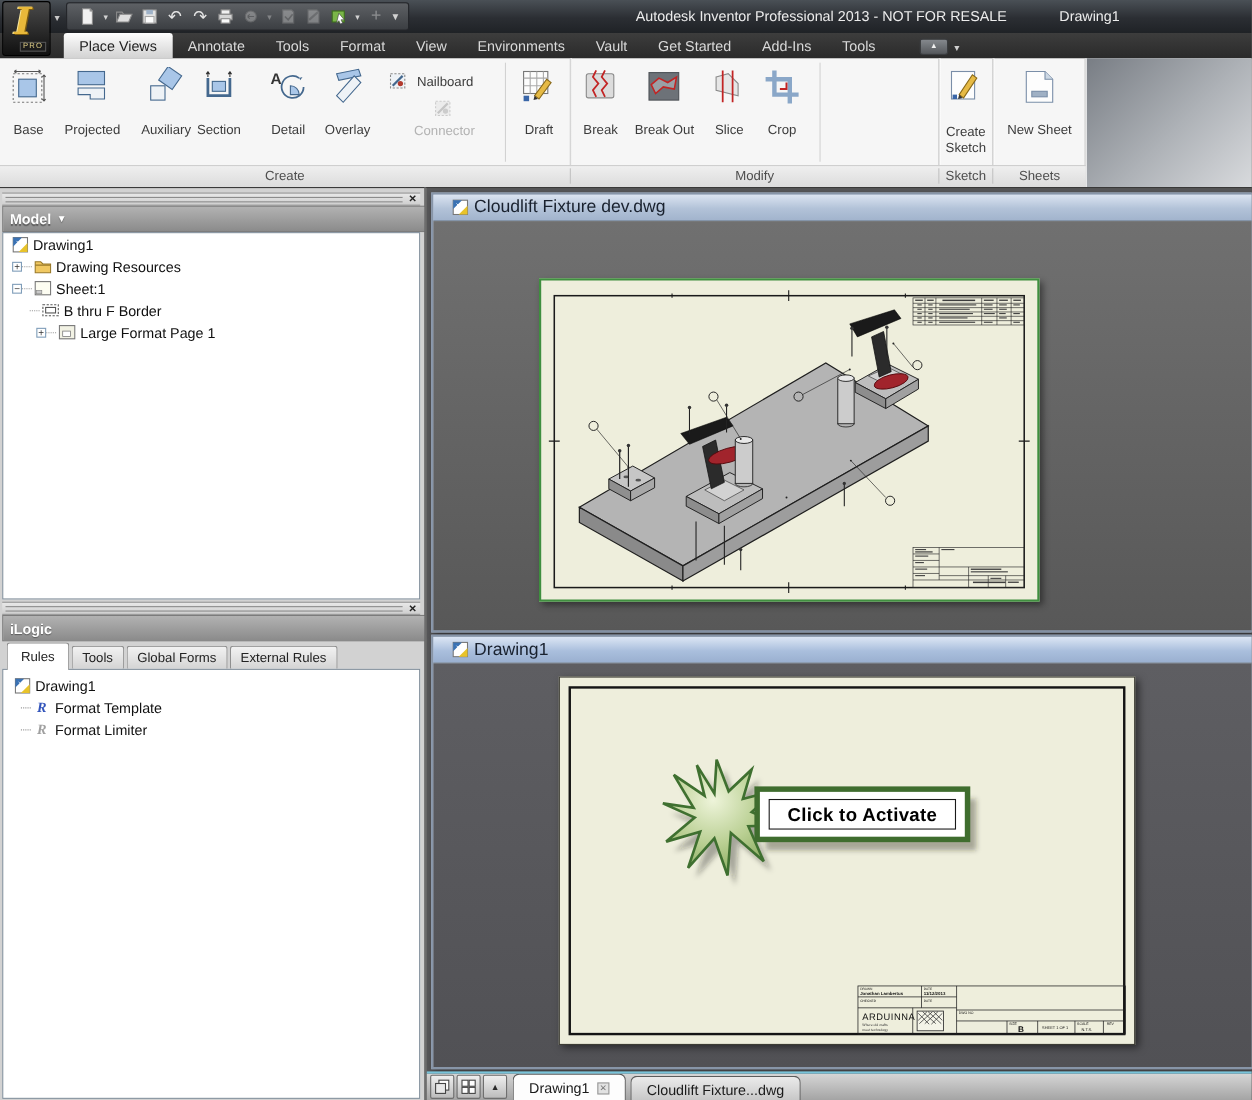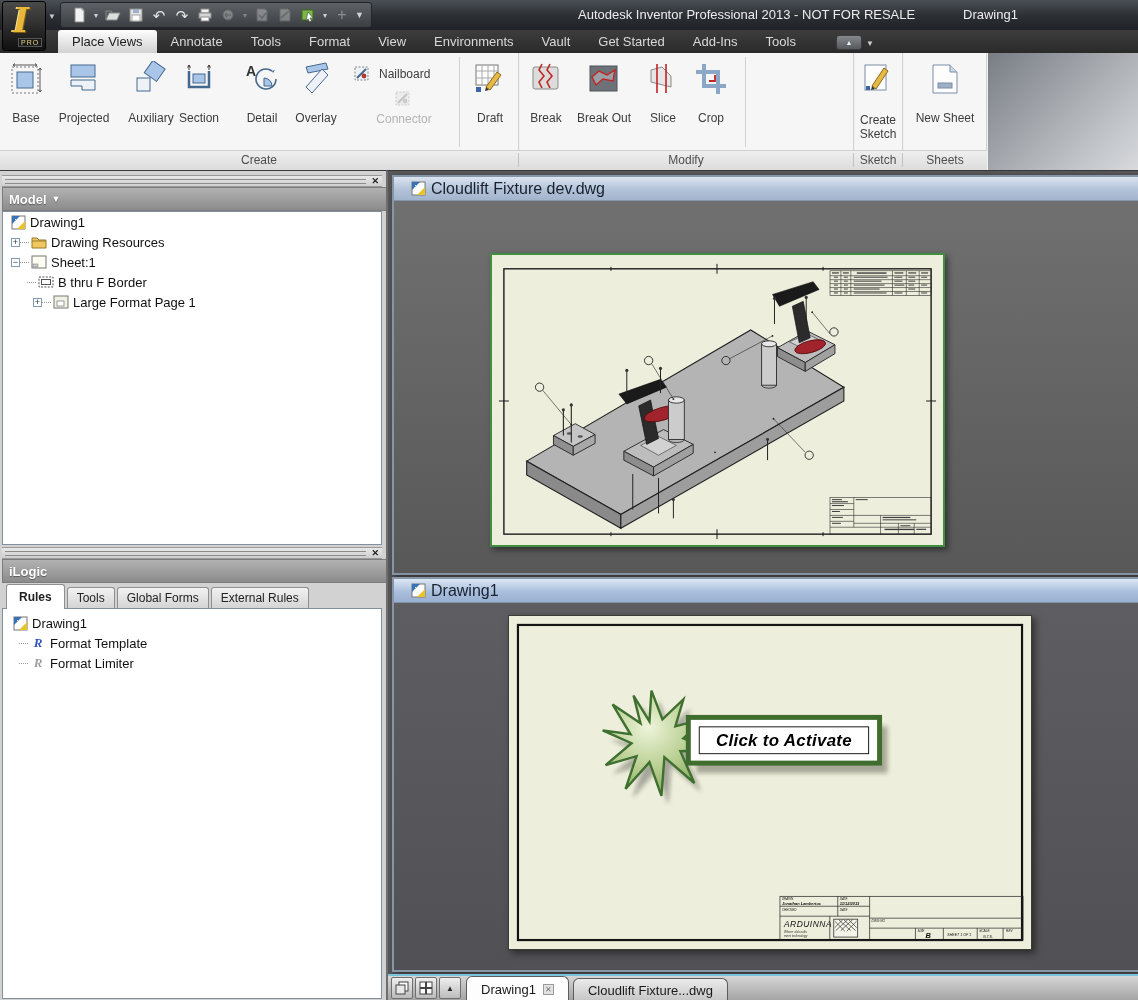--- a/index.html
+++ b/index.html
@@ -74,33 +74,33 @@
   .treebox{position:absolute;left:2px;width:380px;background:#fff;border:1px solid #828f9c;}
   .trow{display:flex;align-items:center;height:20px;font-size:13px;color:#101010;white-space:nowrap;}
   .exp{width:9px;height:9px;border:1px solid #7f9db9;background:#fff;color:#333;font-size:9px;
     line-height:7px;text-align:center;flex:0 0 auto;}
   .guide{width:9px;height:0;border-top:1px dotted #9a9a9a;flex:0 0 auto;}
   .ticon{width:16px;height:16px;flex:0 0 auto;margin:0 4px 0 2px;display:flex;align-items:center;justify-content:center;}
   .itabs{position:absolute;left:2px;height:25px;display:flex;align-items:flex-end;padding-left:4px;}
   .wtab{border:1px solid #8f8f8f;border-bottom:none;border-radius:3px 3px 0 0;
     background:linear-gradient(#f2f2f2,#d4d4d4);font-size:12px;color:#222;
     padding:3px 9px;margin-right:2px;}
-  .wtab.active{background:#fff;padding:5px 12px;position:relative;z-index:3;margin-bottom:-1px;font-weight:bold;}
+  .wtab.active{background:#fff;padding:5px 12px;position:relative;z-index:3;margin-bottom:-1px;}
   
   .mdi{position:absolute;left:386px;top:170px;width:752px;height:830px;background:#58585a;
     border-top:1px solid #3a3a3a;border-left:2px solid #6e6e6e;}
   .docwin{position:absolute;border:2px solid #8795a8;background:#b7c4d6;box-shadow:2px 2px 6px rgba(0,0,0,.45);}
   .dtitle{height:24px;display:flex;align-items:center;gap:5px;padding:0 16px;
     background:linear-gradient(#dbe4f1,#b2c2d8 55%,#a2b4cd);
     border-bottom:1px solid #8494a8;font-size:16px;color:#19212e;}
   .dcanvas{position:absolute;left:0;right:0;bottom:0;overflow:hidden;
     background:linear-gradient(#707070,#585858);}
   .sheet{position:absolute;background:#eeeedc;}
   .sheet1{border:2px solid #3f8f3f;box-shadow:3px 3px 6px rgba(0,0,0,.45);}
-  .sheet2{border:1px solid #3c3c34;box-shadow:3px 3px 7px rgba(0,0,0,.5);font-style:italic;}
+  .sheet2{border:1px solid #3c3c34;box-shadow:3px 3px 7px rgba(0,0,0,.5);}
   svg text{font-family:"Liberation Sans",sans-serif;}
   
   .tabstrip{position:absolute;left:0;top:803px;width:752px;height:27px;
     background:linear-gradient(#d6d6d6,#a2a2a2);
     border-top:2px solid #79c4da;display:flex;align-items:flex-end;padding-left:2px;}
   .winbtn{width:22px;height:22px;margin:0 1px 2px 1px;border:1px solid #6f6f6f;border-radius:2px;
     background:linear-gradient(#efefef,#bcbcbc);display:flex;align-items:center;justify-content:center;}
   .dtab{height:23px;display:flex;align-items:center;gap:7px;padding:0 14px;font-size:13px;color:#1a1a1a;
     border:1px solid #5c5c5c;border-bottom:none;border-radius:6px 6px 0 0;
     background:linear-gradient(#ebebeb,#c6c6c6);margin-left:4px;white-space:nowrap;}

